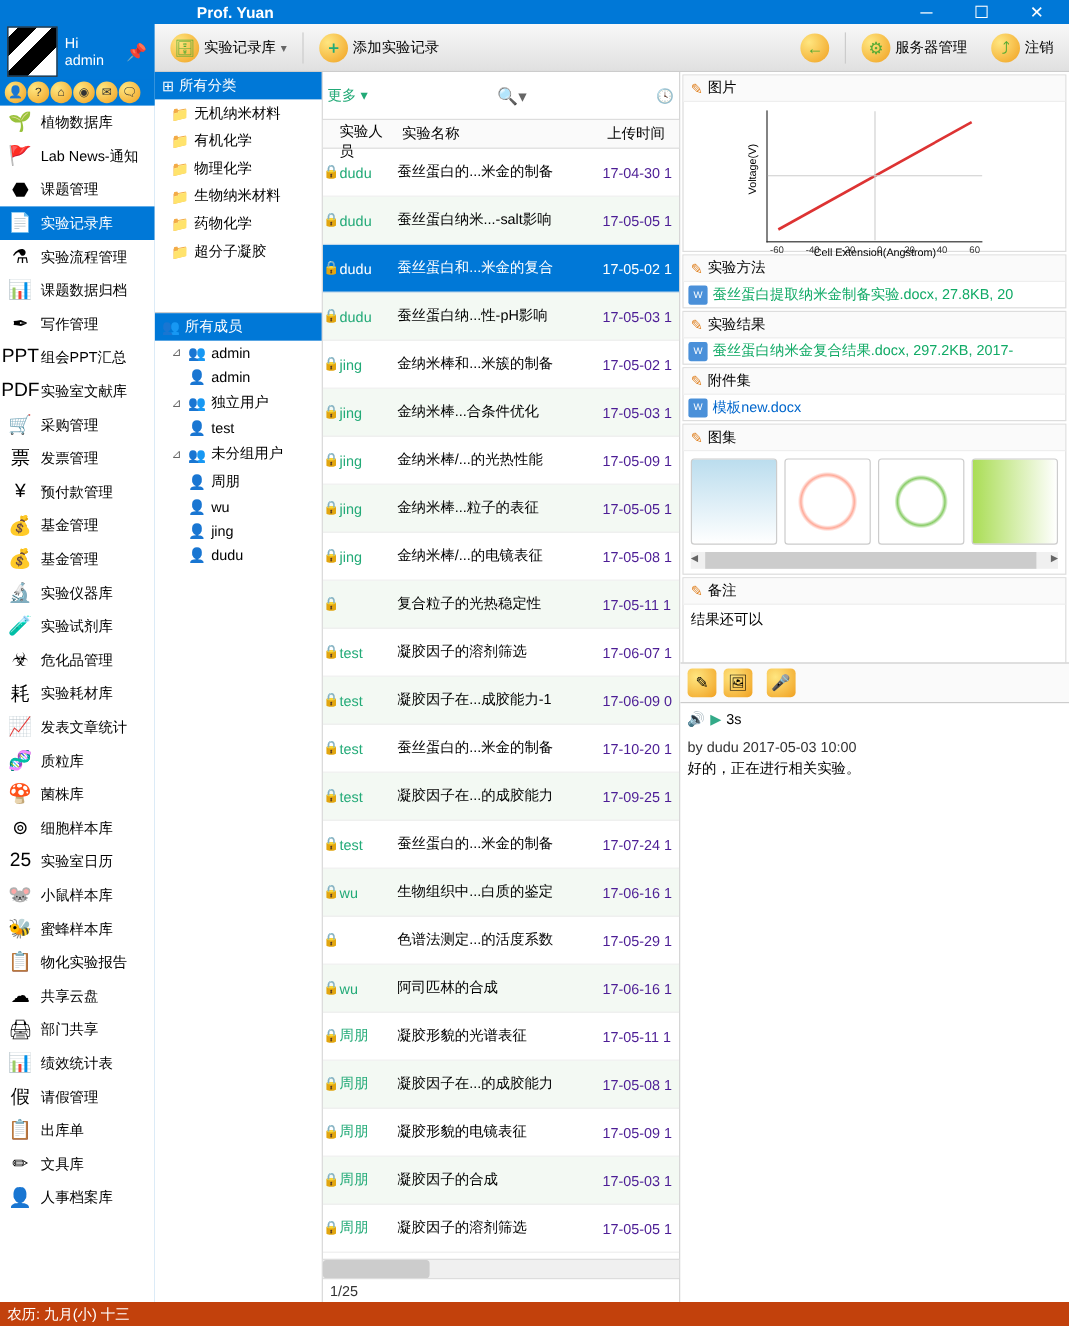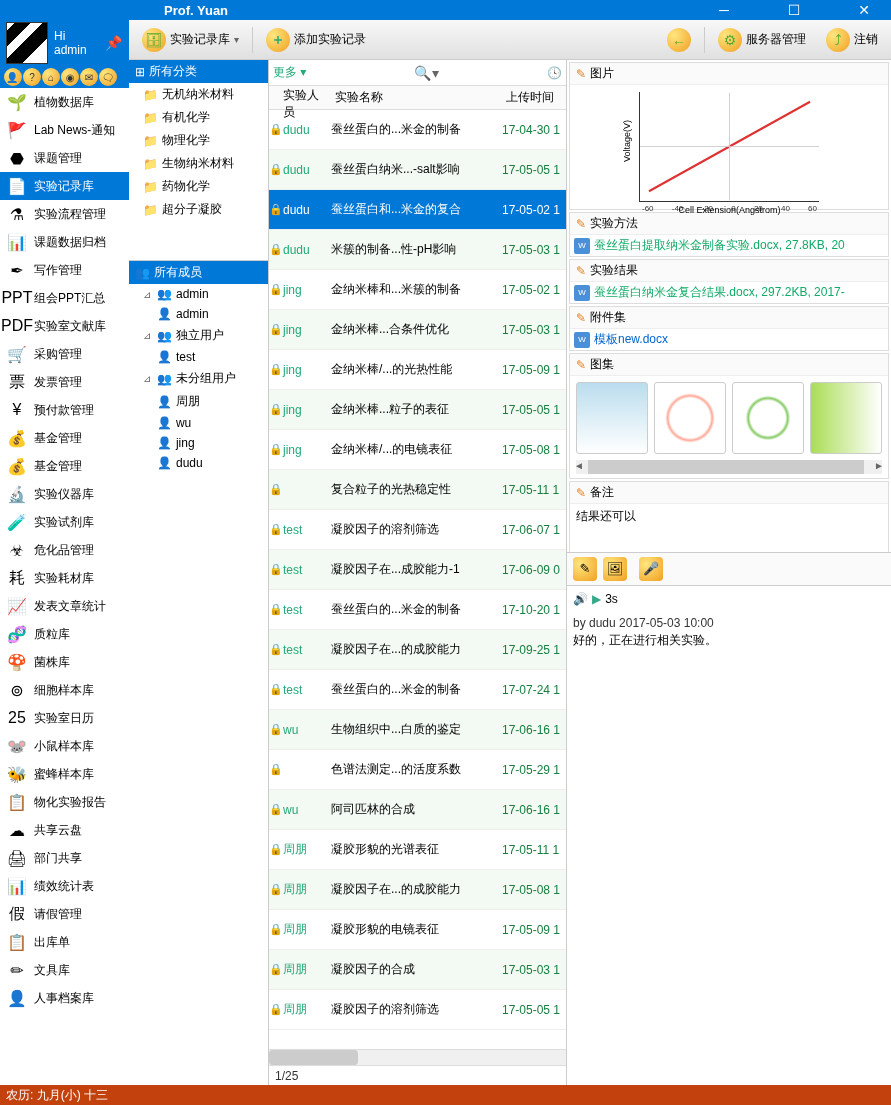--- a/index.html
+++ b/index.html
@@ -1,18 +1,18 @@
 <!DOCTYPE html>
 <html><head>
 <meta charset="utf-8">
 <style>
 * { box-sizing: border-box; margin: 0; padding: 0; }
 body { font-family: "Microsoft YaHei", SimSun, Arial, sans-serif; font-size: 12px; background: #fff; width: 891px; height: 1105px; overflow: hidden; }
 
-.titlebar { height: 20px; background: #0078d7; color: #fff; display: flex; align-items: center; padding: 0 4px; gap: 24px; }
+.titlebar { height: 20px; background: #0078d7; color: #fff; display: flex; align-items: center; padding: 0 4px; }
 .titlebar .title { flex: 1; padding-left: 160px; font-weight: bold; font-size: 13px; }
 .titlebar .winbtn { width: 46px; height: 20px; display: flex; align-items: center; justify-content: center; font-size: 14px; color: #fff; }
 
 .container { display: flex; height: 1065px; }
 
 
 .sidebar { width: 150px; background: #0078d7; color: #000; display: flex; flex-direction: column; }
 .user-block { display: flex; align-items: center; padding: 3px 6px; background: #0078d7; color: #fff; height: 46px; }
 .user-block .avatar { width: 42px; height: 42px; background: linear-gradient(135deg,#fff 10%,#000 10%,#000 30%,#fff 30%,#fff 45%,#000 45%,#000 70%,#fff 70%); border: 1px solid #333; margin-right: 6px; }
 .user-block .hi { font-size: 12px; }
@@ -40,39 +40,39 @@
 
 .col-cat { width: 140px; display: flex; flex-direction: column; border-right: 1px solid #ccc; }
 .panel-head { background: #0078d7; color: #fff; padding: 3px 6px; display: flex; align-items: center; gap: 4px; font-size: 12px; }
 .tree { background: #fff; flex: 1; overflow: auto; }
 .tree-item { display: flex; align-items: center; padding: 3px 6px 3px 14px; gap: 4px; cursor: pointer; }
 .tree-item .arrow { width: 10px; color: #666; font-size: 10px; }
 .folder-icon { color: #f0a020; }
 .tree-sub { padding-left: 14px; }
 
 .col-list { width: 298px; display: flex; flex-direction: column; border-right: 1px solid #ccc; background: #fff; }
-.list-toolbar { height: 26px; display: flex; align-items: center; padding: 0 4px; gap: 4px; border-bottom: 1px solid #ddd; }
+.list-toolbar { height: 40px; display: flex; align-items: center; padding: 0 4px; gap: 4px; border-bottom: 1px solid #ddd; }
 .list-toolbar .more { color: #2a7; font-size: 12px; cursor: pointer; }
 .list-toolbar .srch { color: #666; font-size: 14px; }
 .list-toolbar .clock { color: #888; font-size: 12px; }
 .list-header { display: flex; background: #fafafa; border-bottom: 1px solid #ddd; height: 24px; align-items: center; font-size: 12px; }
 .list-header div { padding: 0 4px; }
 .col-user { width: 62px; padding-left: 14px !important; margin-top: 12px; }
 .col-name { flex: 1; }
 .col-time { width: 64px; }
 
 .list-body { flex: 1; overflow-y: auto; }
 .list-row { display: flex; height: 40px; align-items: center; border-bottom: 1px solid #eee; cursor: pointer; font-size: 12px; }
 .list-row:nth-child(even) { background: #f3f9f3; }
 .list-row.selected { background: #0078d7 !important; color: #fff; }
 .list-row .lock { width: 14px; color: #d4a020; font-size: 11px; text-align: center; }
 .list-row .u { width: 48px; color: #2a7; }
 .list-row.selected .u { color: #fff; }
 .list-row .n { flex: 1; overflow: hidden; text-overflow: ellipsis; white-space: nowrap; padding-right: 4px; }
-.list-row .t { width: 64px; color: #15803d; }
+.list-row .t { width: 64px; color: #4c1d95; }
 .list-row.selected .t { color: #fff; }
 .list-footer { height: 20px; padding: 2px 6px; border-top: 1px solid #ddd; display: flex; align-items: center; color: #333; }
 .list-scroll-h { height: 16px; background: #f0f0f0; border-top: 1px solid #ddd; position: relative; }
 .list-scroll-h .thumb { position: absolute; left: 0; width: 30%; height: 100%; background: #ccc; }
 
 .col-detail { flex: 1; display: flex; flex-direction: column; overflow: hidden; background: #fff; }
 .section { border: 1px solid #ddd; margin: 2px; }
 .section-head { display: flex; align-items: center; gap: 4px; padding: 2px 6px; background: #fafafa; border-bottom: 1px solid #eee; }
 .section-head .pencil { color: #e08020; font-size: 12px; }
 .section-body { padding: 4px 6px; font-size: 12px; }
@@ -415,21 +415,21 @@
             </div>
             <div class="list-row selected">
               <span class="lock">🔒</span>
               <span class="u">dudu</span>
               <span class="n">蚕丝蛋白和...米金的复合</span>
               <span class="t">17-05-02 1</span>
             </div>
             <div class="list-row">
               <span class="lock">🔒</span>
               <span class="u">dudu</span>
-              <span class="n">米簇的制备...性-pH影响</span>
+              <span class="n">蚕丝蛋白纳...性-pH影响</span>
               <span class="t">17-05-03 1</span>
             </div>
             <div class="list-row">
               <span class="lock">🔒</span>
               <span class="u">jing</span>
               <span class="n">金纳米棒和...米簇的制备</span>
               <span class="t">17-05-02 1</span>
             </div>
             <div class="list-row">
               <span class="lock">🔒</span>

